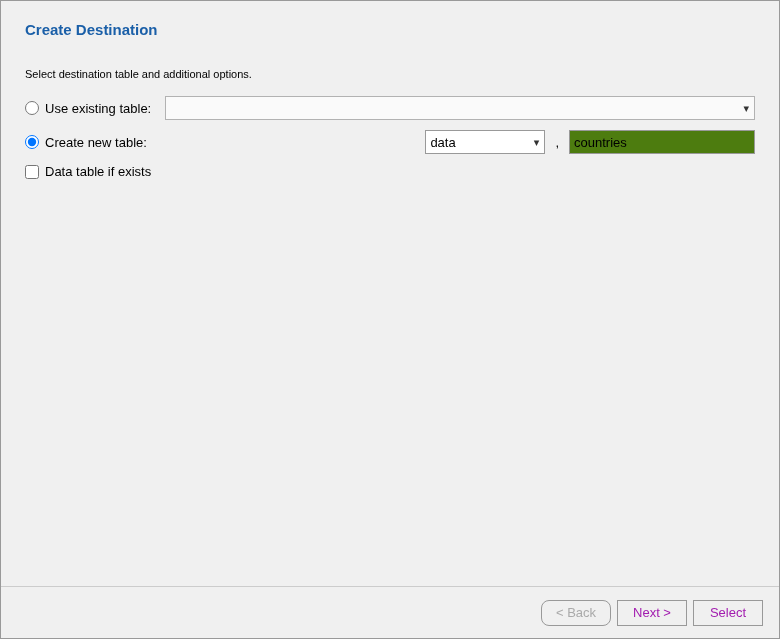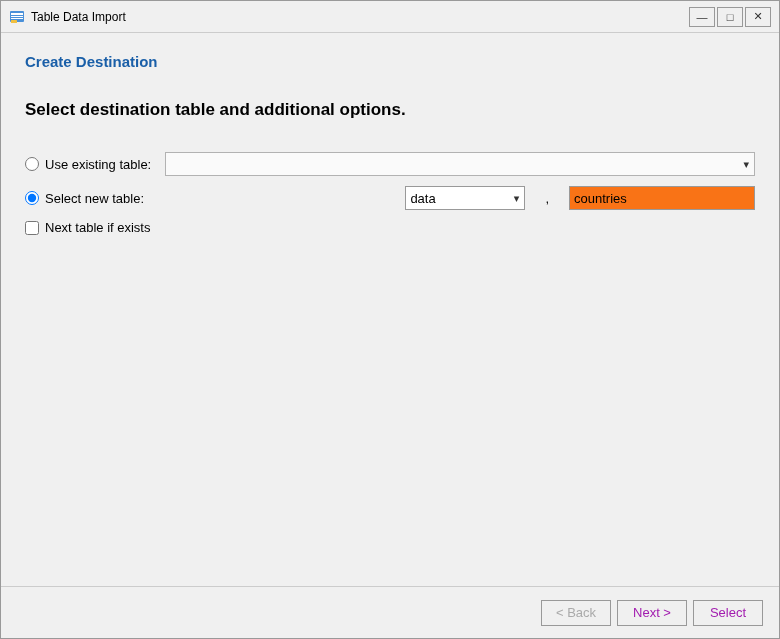--- a/index.html
+++ b/index.html
@@ -79,23 +79,23 @@
       font-size: 15px;
       font-weight: bold;
       margin-bottom: 30px;
     }
 
     .form-section {
       background: #f0f0f0;
     }
 
     .section-label {
-      font-size: 17px;
-      font-weight: bold;
-      margin-bottom: 32px;
+      font-size: 11px;
+      font-weight: normal;
+      margin-bottom: 16px;
       color: #000;
     }
 
     .form-row {
       display: flex;
       align-items: center;
       margin-bottom: 10px;
       justify-content: space-between;
     }
 
@@ -140,21 +140,21 @@
       top: 50%;
       transform: translateY(-50%);
       pointer-events: none;
       font-size: 11px;
       color: #333;
     }
 
     .new-table-row {
       display: flex;
       align-items: center;
-      gap: 14px;
+      gap: 4px;
     }
 
     .schema-select-wrapper {
       position: relative;
       width: 120px;
     }
 
     .schema-select-wrapper::after {
       content: '▾';
       position: absolute;
@@ -182,21 +182,21 @@
     .dot-separator {
       margin: 0 6px;
       font-size: 13px;
       color: #000;
     }
 
     .table-name-input {
       flex: 1;
       height: 24px;
       border: 1px solid #999;
-      background: #f97316;
+      background: #4d7c0f;
       padding: 0 4px;
       font-size: 13px;
       color: #000;
     }
 
     .checkbox-row {
       display: flex;
       align-items: center;
       gap: 6px;
       margin-top: 8px;
@@ -239,46 +239,32 @@
       font-size: 13px;
       color: #a21caf;
       display: flex;
       align-items: center;
       justify-content: center;
     }
 
     .footer-btn:disabled {
       color: #aaa;
       cursor: default;
+      border-radius: 8px;
     }
 
     .radio-label-text {
       font-size: 13px;
     }
   </style>
 </head>
 <body>
 
 <div class="window">
 
-  <div class="title-bar">
-    <svg class="title-bar-icon" viewBox="0 0 16 16">
-      <rect width="14" height="11" x="1" y="2" fill="#4a90d9" rx="1"></rect>
-      <rect width="12" height="2" x="2" y="4" fill="white"></rect>
-      <rect width="12" height="1" x="2" y="7" fill="white"></rect>
-      <rect width="12" height="1" x="2" y="9" fill="white"></rect>
-      <rect width="6" height="3" x="2" y="11" fill="#f0c040" rx="0.5"></rect>
-    </svg>
-    <span class="title-bar-text">Table Data Import</span>
-    <div class="title-bar-controls">
-      <button class="title-bar-btn">—</button>
-      <button class="title-bar-btn">□</button>
-      <button class="title-bar-btn close">✕</button>
-    </div>
-  </div>
 
   <div class="content-area">
     <div class="page-title">Create Destination</div>
 
     <div class="form-section">
       <div class="section-label">Select destination table and additional options.</div>
 
       <div class="form-row">
         <label class="radio-label">
           <input type="radio" name="table-option" style="">
@@ -287,36 +273,36 @@
         <div class="select-wrapper">
           <select class="select-field" disabled="">
             <option value=""></option>
           </select>
         </div>
       </div>
 
       <div class="form-row">
         <label class="radio-label">
           <input type="radio" name="table-option" checked="" style="">
-          <span class="radio-label-text">Select new table:</span>
+          <span class="radio-label-text">Create new table:</span>
         </label>
         <div class="new-table-row">
           <div class="schema-select-wrapper">
             <select class="schema-select">
               <option>data</option>
             </select>
           </div>
           <span class="dot-separator">,</span>
           <input type="text" class="table-name-input" value="countries" style="">
         </div>
       </div>
 
       <div class="checkbox-row">
         <input type="checkbox" id="drop-table" style="">
-        <label class="checkbox-label" for="drop-table">Next table if exists</label>
+        <label class="checkbox-label" for="drop-table">Data table if exists</label>
       </div>
     </div>
 
     <div class="spacer"></div>
   </div>
 
   <div class="footer">
     <button class="footer-btn" disabled="">&lt; Back</button>
     <button class="footer-btn">Next &gt;</button>
     <button class="footer-btn">Select</button>

